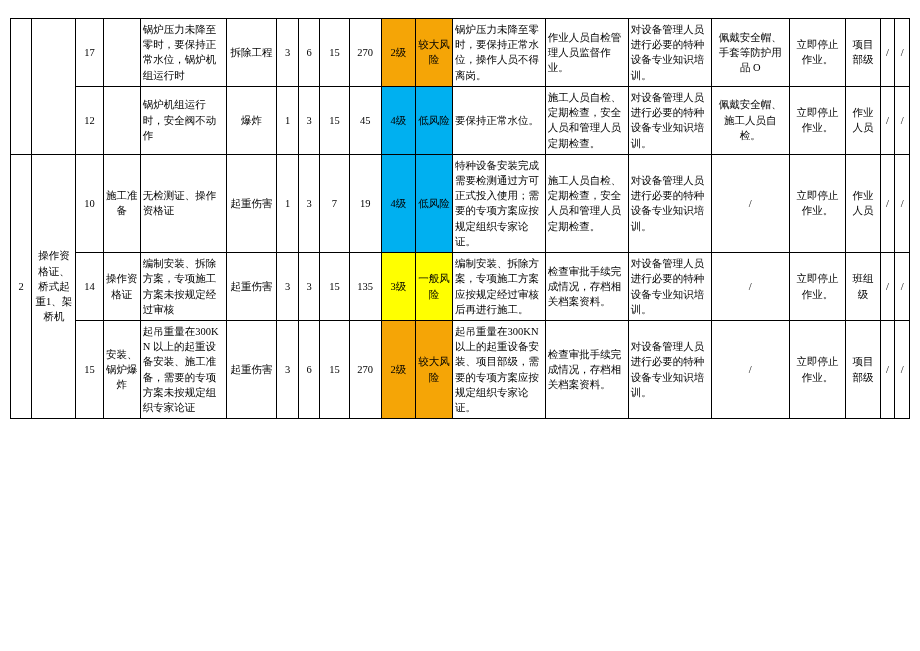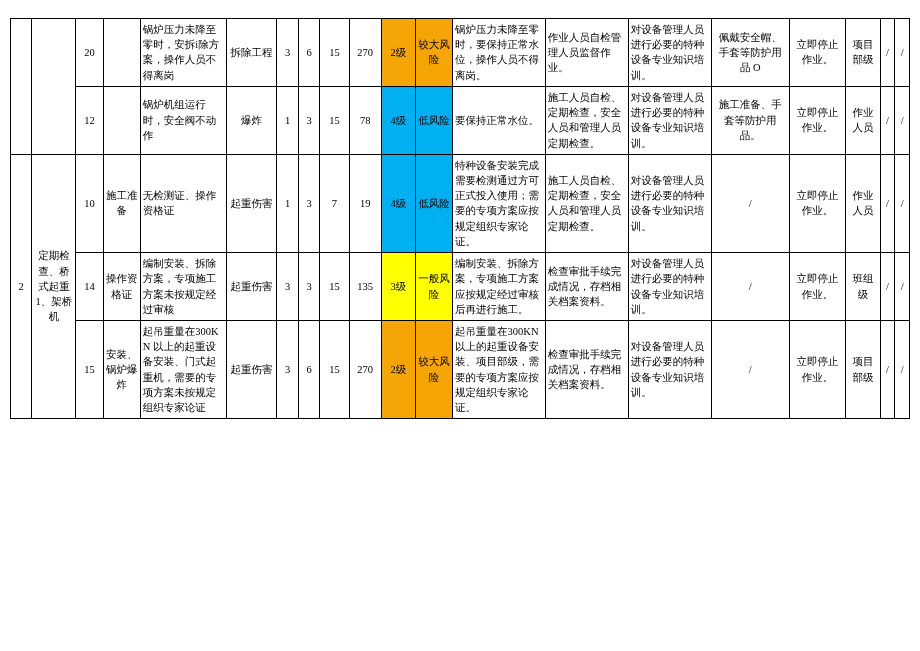--- a/index.html
+++ b/index.html
@@ -69,23 +69,23 @@
     <col class="c16">
       <col class="c17">
       <col class="c18">
       <col class="c19">
       <col class="c20">
   </colgroup>
   <tbody id="tbody">
       <tr>
         <td rowspan="2"></td>
         <td rowspan="2"></td>
-        <td>20</td>
+        <td>17</td>
         <td></td>
-        <td class="left">锅炉压力未降至零时，安拆i除方案，操作人员不得离岗</td>
+        <td class="left">锅炉压力未降至零时，要保持正常水位，锅炉机组运行时</td>
         <td>拆除工程</td>
         <td>3</td>
         <td>6</td>
         <td>15</td>
         <td>270</td>
         <td style="background: rgb(245, 165, 6);">2级</td>
         <td style="background: rgb(245, 165, 6);">较大风险</td>
         <td class="left">锅炉压力未降至零时，要保持正常水位，操作人员不得离岗。</td>
         <td class="left">作业人员自检管理人员监督作业。</td>
         <td class="left">对设备管理人员进行必要的特种设备专业知识培训。</td>
@@ -96,35 +96,35 @@
         <td>/</td>
       </tr>
       <tr>
         <td>12</td>
         <td></td>
         <td class="left">锅炉机组运行时，安全阀不动作</td>
         <td>爆炸</td>
         <td>1</td>
         <td>3</td>
         <td>15</td>
-        <td>78</td>
+        <td>45</td>
         <td style="background: rgb(0, 176, 240);">4级</td>
         <td style="background: rgb(0, 176, 240);">低风险</td>
         <td class="left">要保持正常水位。</td>
         <td class="left">施工人员自检、定期检查，安全人员和管理人员定期检查。</td>
         <td class="left">对设备管理人员进行必要的特种设备专业知识培训。</td>
-        <td>施工准备、手套等防护用品。</td>
+        <td>佩戴安全帽、施工人员自检。</td>
         <td>立即停止作业。</td>
         <td>作业人员</td>
         <td>/</td>
         <td>/</td>
       </tr>
       <tr>
         <td rowspan="3">2</td>
-        <td rowspan="3">定期检查、桥式起重1、架桥机</td>
+        <td rowspan="3">操作资格证、桥式起重1、架桥机</td>
         <td>10</td>
         <td>施工准备</td>
         <td class="left">无检测证、操作资格证</td>
         <td>起重伤害</td>
         <td>1</td>
         <td>3</td>
         <td>7</td>
         <td>19</td>
         <td style="background: rgb(0, 176, 240);">4级</td>
         <td style="background: rgb(0, 176, 240);">低风险</td>
@@ -153,21 +153,21 @@
         <td class="left">对设备管理人员进行必要的特种设备专业知识培训。</td>
         <td>/</td>
         <td>立即停止作业。</td>
         <td>班组级</td>
         <td>/</td>
         <td>/</td>
       </tr>
       <tr>
         <td>15</td>
         <td>安装、锅炉爆炸</td>
-        <td class="left">起吊重量在300KN 以上的起重设备安装、门式起重机，需要的专项方案未按规定组织专家论证</td>
+        <td class="left">起吊重量在300KN 以上的起重设备安装、施工准备，需要的专项方案未按规定组织专家论证</td>
         <td>起重伤害</td>
         <td>3</td>
         <td>6</td>
         <td>15</td>
         <td>270</td>
         <td style="background: rgb(245, 165, 6);">2级</td>
         <td style="background: rgb(245, 165, 6);">较大风险</td>
         <td class="left">起吊重量在300KN 以上的起重设备安装、项目部级，需要的专项方案应按规定组织专家论证。</td>
         <td class="left">检查审批手续完成情况，存档相关档案资料。</td>
         <td class="left">对设备管理人员进行必要的特种设备专业知识培训。</td>

